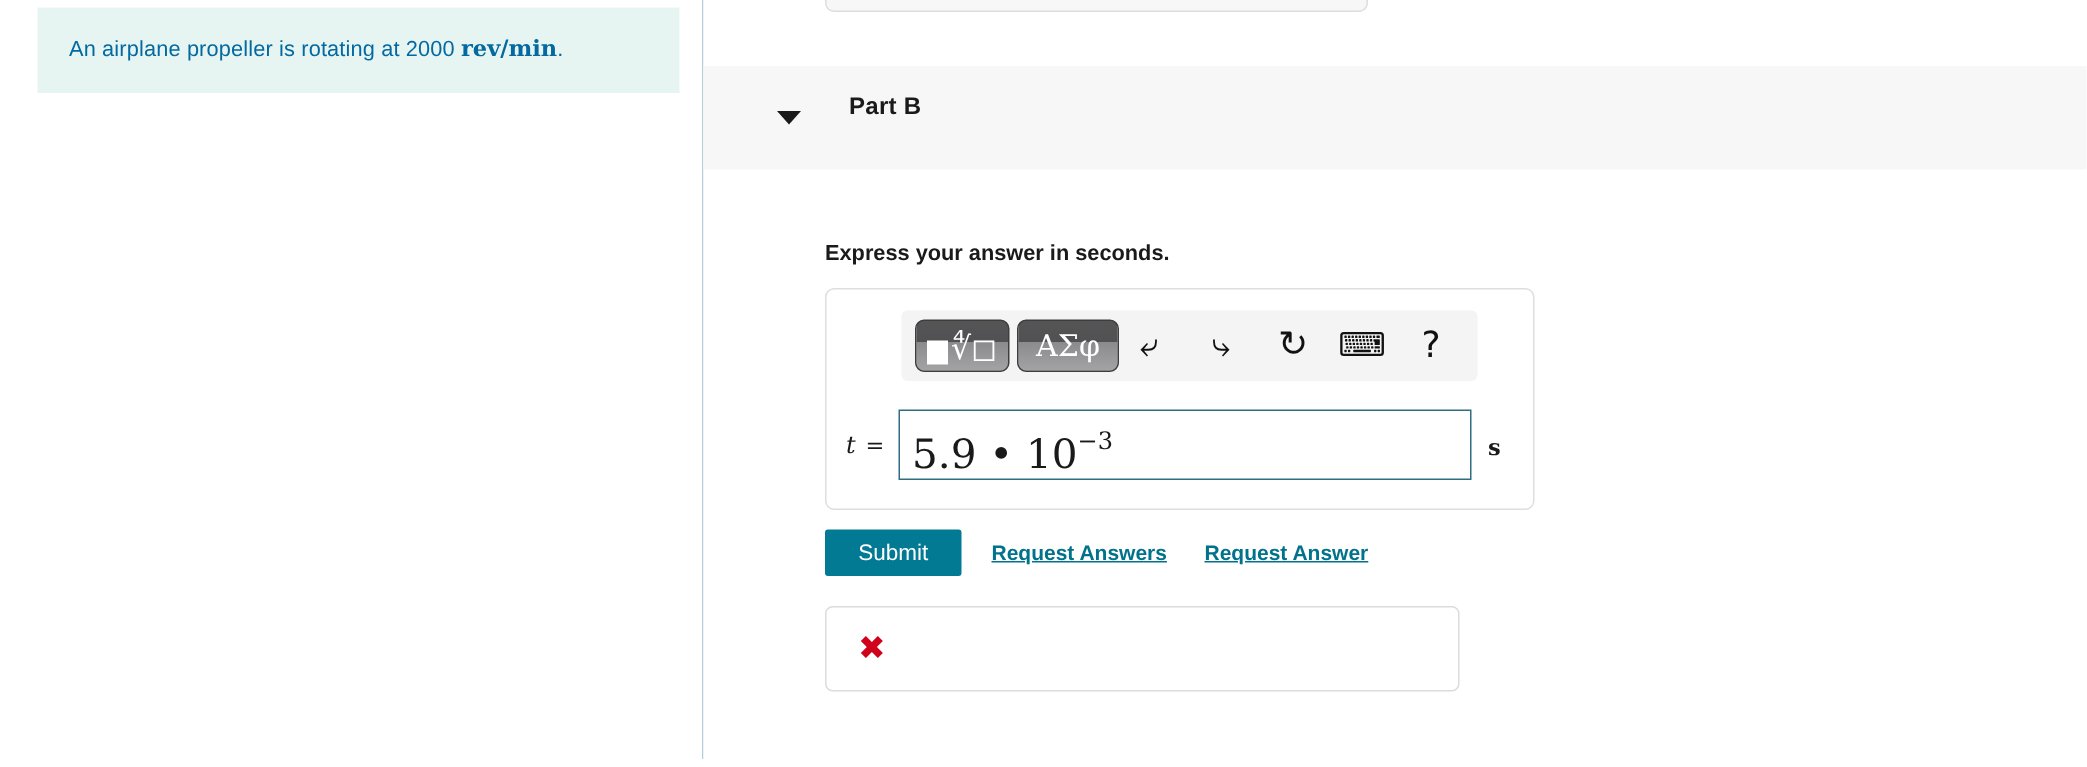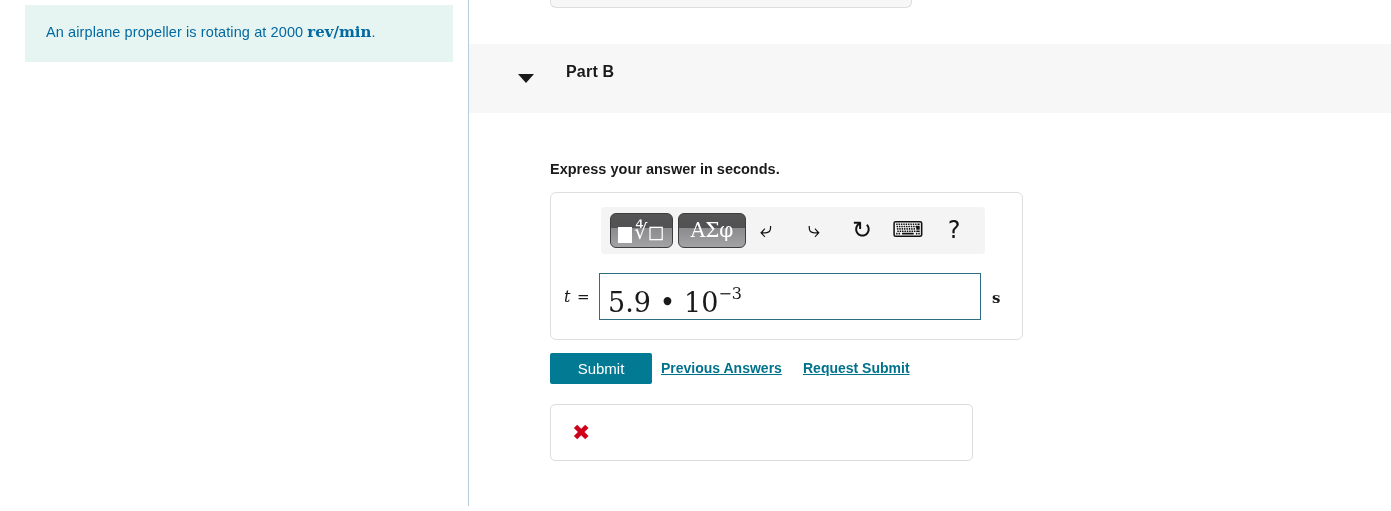--- a/index.html
+++ b/index.html
@@ -287,21 +287,21 @@
     font-weight: 700;
     font-size: 15px;
     color: #1a1a1a;
   }
 
   
   #submit-button {
     position: absolute;
     left: 81px;
     top: 353px;
-    width: 102px;
+    width: 91px;
     height: 31px;
     background: #027a94;
     border: none;
     border-radius: 2px;
     color: #ffffff;
     font-family: "Liberation Sans", sans-serif;
     font-size: 15px;
     cursor: pointer;
     padding: 0;
   }
@@ -393,20 +393,20 @@
       <div id="answer-label">t</div>
       <div id="answer-eq">=</div>
       <div id="answer-input">
         <div id="answer-value"><span>5.9 • 10</span><span class="expo">−3</span></div>
       </div>
       <div id="answer-unit">s</div>
     </div>
   </div>
 
   <button id="submit-button">Submit</button>
-  <a class="action-link" id="link-previous-answers">Previous Answers</a>
-  <a class="action-link" id="link-request-answer">Request Submit</a>
+  <a class="action-link" id="link-previous-answers">Request Answers</a>
+  <a class="action-link" id="link-request-answer">Request Answer</a>
 
   <div id="feedback-box">
     <div id="feedback-icon">✖</div>
   </div>
 
 </div>
 
 </body></html>

